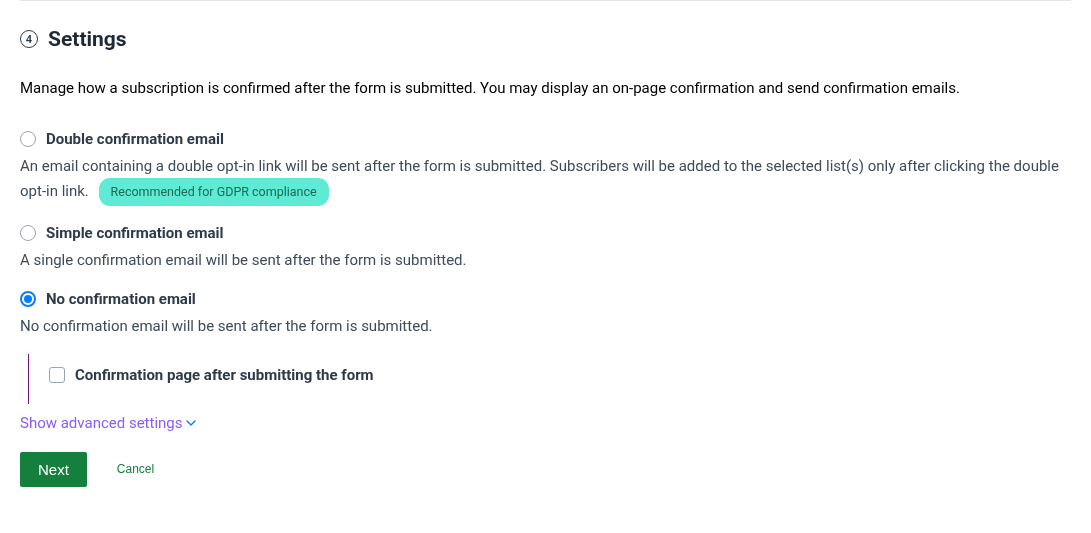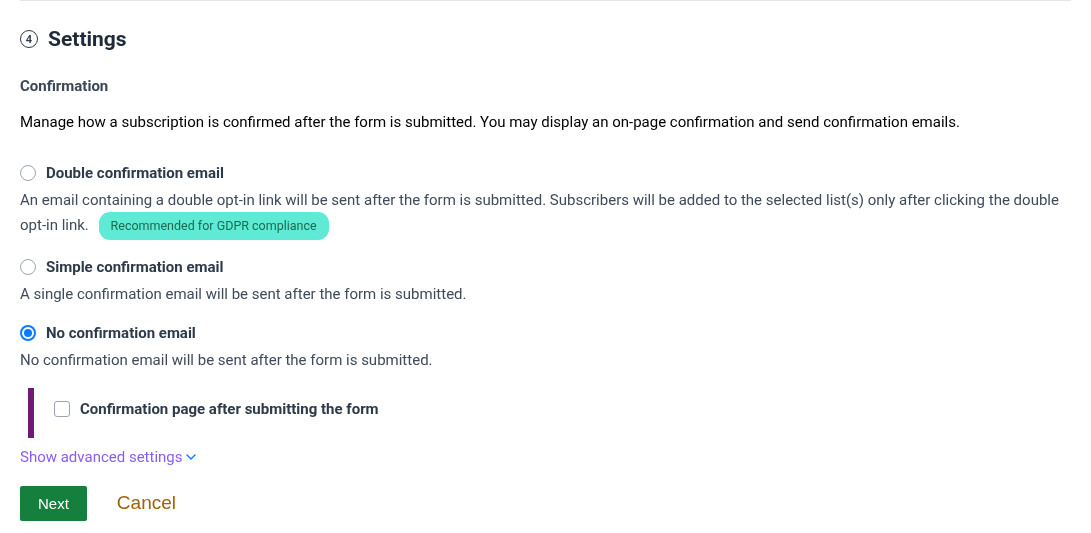--- a/index.html
+++ b/index.html
@@ -91,21 +91,21 @@
       display: inline-block;
       background: #5eead4;
       color: #1a6b52;
       font-size: 12.5px;
       padding: 4px 12px;
       border-radius: 11px;
       margin-left: 6px;
       vertical-align: middle;
     }
     .indented-checkbox-block {
-      border-left: 6px solid #701a75;
+      border-left: 1px solid #701a75;
       margin-left: 8px;
       padding: 12px 0 20px 20px;
       margin-top: 16px;
       margin-bottom: 10px;
     }
     .checkbox-row {
       display: flex;
       align-items: center;
       gap: 10px;
     }
@@ -142,41 +142,40 @@
       background: #15803d;
       color: #fff;
       font-size: 15px;
       font-weight: 400;
       border: none;
       padding: 9px 18px;
       border-radius: 2px;
       cursor: pointer;
     }
     .btn-link {
-      color: #a16207;
-      font-size: 19px;
+      color: #15803d;
+      font-size: 12px;
       cursor: pointer;
       background: none;
       border: none;
     }
   </style>
 </head>
 <body>
 
 
 
 <div class="top-divider"></div>
 
 <div class="header-row">
   <span class="step-circle">4</span>
   <h2 class="settings-title">Settings</h2>
 </div>
 
 <div>
-  <div class="section-subtitle">Confirmation</div>
   <div class="section-desc">Manage how a subscription is confirmed after the form is submitted. You may display an on-page confirmation and send confirmation emails.</div>
 
   <div class="radio-group">
     <div class="radio-row">
       <span class="radio"></span>
       <span class="radio-label">Double confirmation email</span>
     </div>
     <div class="radio-desc">
       <span>An email containing a double opt-in link will be sent after the form is submitted. Subscribers will be added to the selected list(s) only after clicking the double opt-in link.</span>
       <span class="badge">Recommended for GDPR compliance</span>

